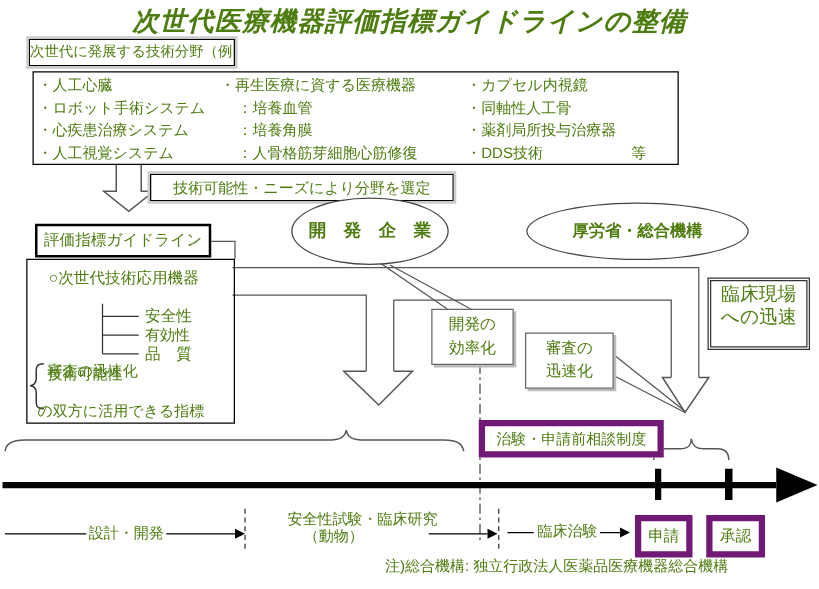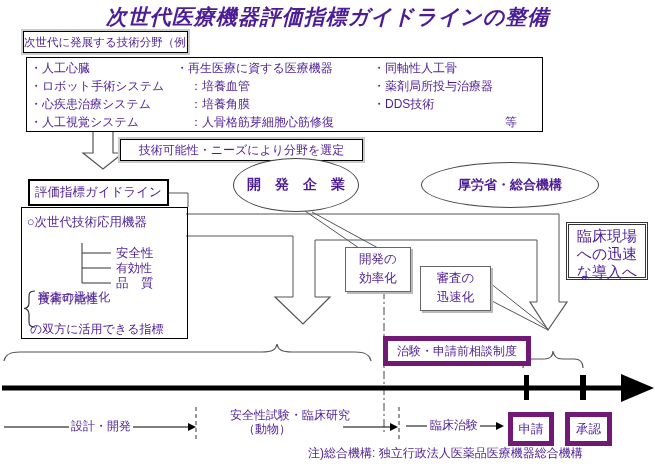--- a/index.html
+++ b/index.html
@@ -1,17 +1,17 @@
 <!DOCTYPE html>
 <html><head>
 <meta charset="utf-8">
 <style>
   html,body{margin:0;padding:0;background:#fff;}
   .stage{position:relative;width:655px;height:471px;background:#fff;overflow:hidden;
-         font-family:"Liberation Sans",sans-serif;color:#4c1d95;}
+         font-family:"Liberation Sans",sans-serif;color:#4d7c0f;}
   .abs{position:absolute;}
   svg.layer{position:absolute;left:0;top:0;z-index:1;}
   .t{position:absolute;z-index:2;font-size:12px;line-height:15px;white-space:nowrap;}
   .title{position:absolute;z-index:2;left:0;top:3px;width:655px;text-align:center;
          font-size:21px;font-weight:bold;font-style:italic;letter-spacing:1px;}
   .panel{position:absolute;z-index:2;border:1px solid #000;}
   .label3d{border:1px solid #000;outline:2px solid #ccc;background:#fff;
            text-align:center;}
   .mainbox{left:26px;top:57px;width:515px;height:73px;}
   .col{position:absolute;z-index:2;top:59px;font-size:12px;}
@@ -89,31 +89,32 @@
     <div class="li indent">：培養角膜</div>
     <div class="li indent">：人骨格筋芽細胞心筋修復</div>
   </div>
   <div class="col" style="left:30px;">
     <div class="li">・人工心臓</div>
     <div class="li">・ロボット手術システム</div>
     <div class="li">・心疾患治療システム</div>
     <div class="li">・人工視覚システム</div>
   </div>
   <div class="col" style="left:373px;">
+    <div class="li">・カプセル内視鏡</div>
     <div class="li">・同軸性人工骨</div>
     <div class="li">・薬剤局所投与治療器</div>
     <div class="li">・DDS技術</div>
   </div>
   <div class="t" style="left:505px;top:113px;height:18px;line-height:18px;">等</div>
 
   <div class="t label3d" style="left:120px;top:139px;width:241px;height:20px;line-height:20px;">技術可能性・ニーズにより分野を選定</div>
 
   <div class="abs headbox" style="z-index:2;">評価指標ガイドライン</div>
   <div class="panel tallbox"></div>
-  <div class="t" style="left:27px;top:215px;font-size:12.5px;">○次世代技術応用機器</div>
+  <div class="t" style="left:39px;top:215px;font-size:12.5px;">○次世代技術応用機器</div>
   <div class="t" style="left:116px;top:246px;font-size:12.5px;">安全性</div>
   <div class="t" style="left:116px;top:261px;font-size:12px;">有効性</div>
   <div class="t" style="left:116px;top:276px;font-size:12.5px;">品　質</div>
   <div class="t" style="left:38px;top:292px;">技術可能性</div>
   <div class="t" style="left:38px;top:290px;">審査の迅速化</div>
   <div class="t" style="left:30px;top:322px;">の双方に活用できる指標</div>
 
   <div class="ellipse" style="left:233px;top:158px;width:124px;height:52px;font-size:14px;">
     <span>開　発　企　業</span>
   </div>
@@ -126,21 +127,20 @@
     <div>効率化</div>
   </div>
   <div class="callout" style="left:420px;top:266px;width:69px;height:41px;">
     <div>審査の</div>
     <div>迅速化</div>
   </div>
 
   <div class="dbl" style="left:566px;top:222px;width:76px;height:50px;">
     <div>臨床現場</div>
     <div>への迅速</div>
-    <div>な導入へ</div>
   </div>
 
   <div class="small-box" style="left:383px;top:336px;width:138px;height:20px;line-height:20px;font-size:12px;">治験・申請前相談制度</div>
 
   <div class="t center" style="left:69px;top:419px;width:64px;">設計・開発</div>
   <div class="t center" style="left:227px;top:408px;width:126px;">安全性試験・臨床研究</div>
   <div class="t center" style="left:227px;top:422px;width:80px;">（動物）</div>
   <div class="t center" style="left:428px;top:418px;width:52px;">臨床治験</div>
   <div class="small-box" style="left:508px;top:412px;width:36px;height:24px;line-height:24px;">申請</div>
   <div class="small-box" style="left:565px;top:412px;width:37px;height:24px;line-height:24px;">承認</div>

